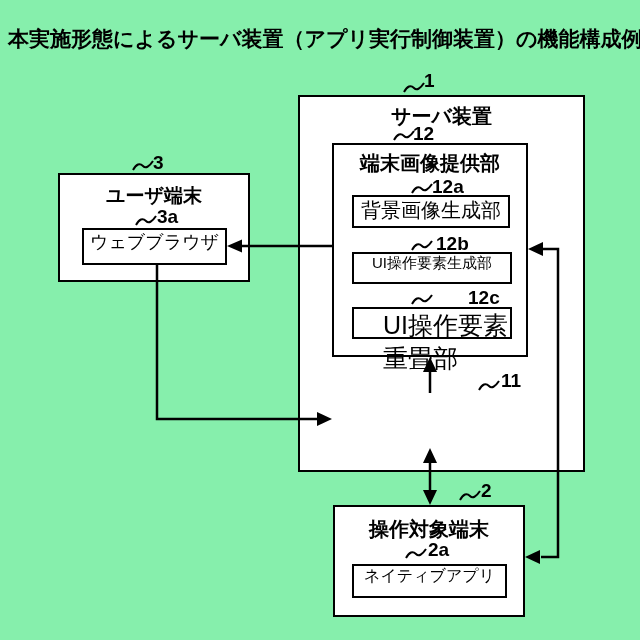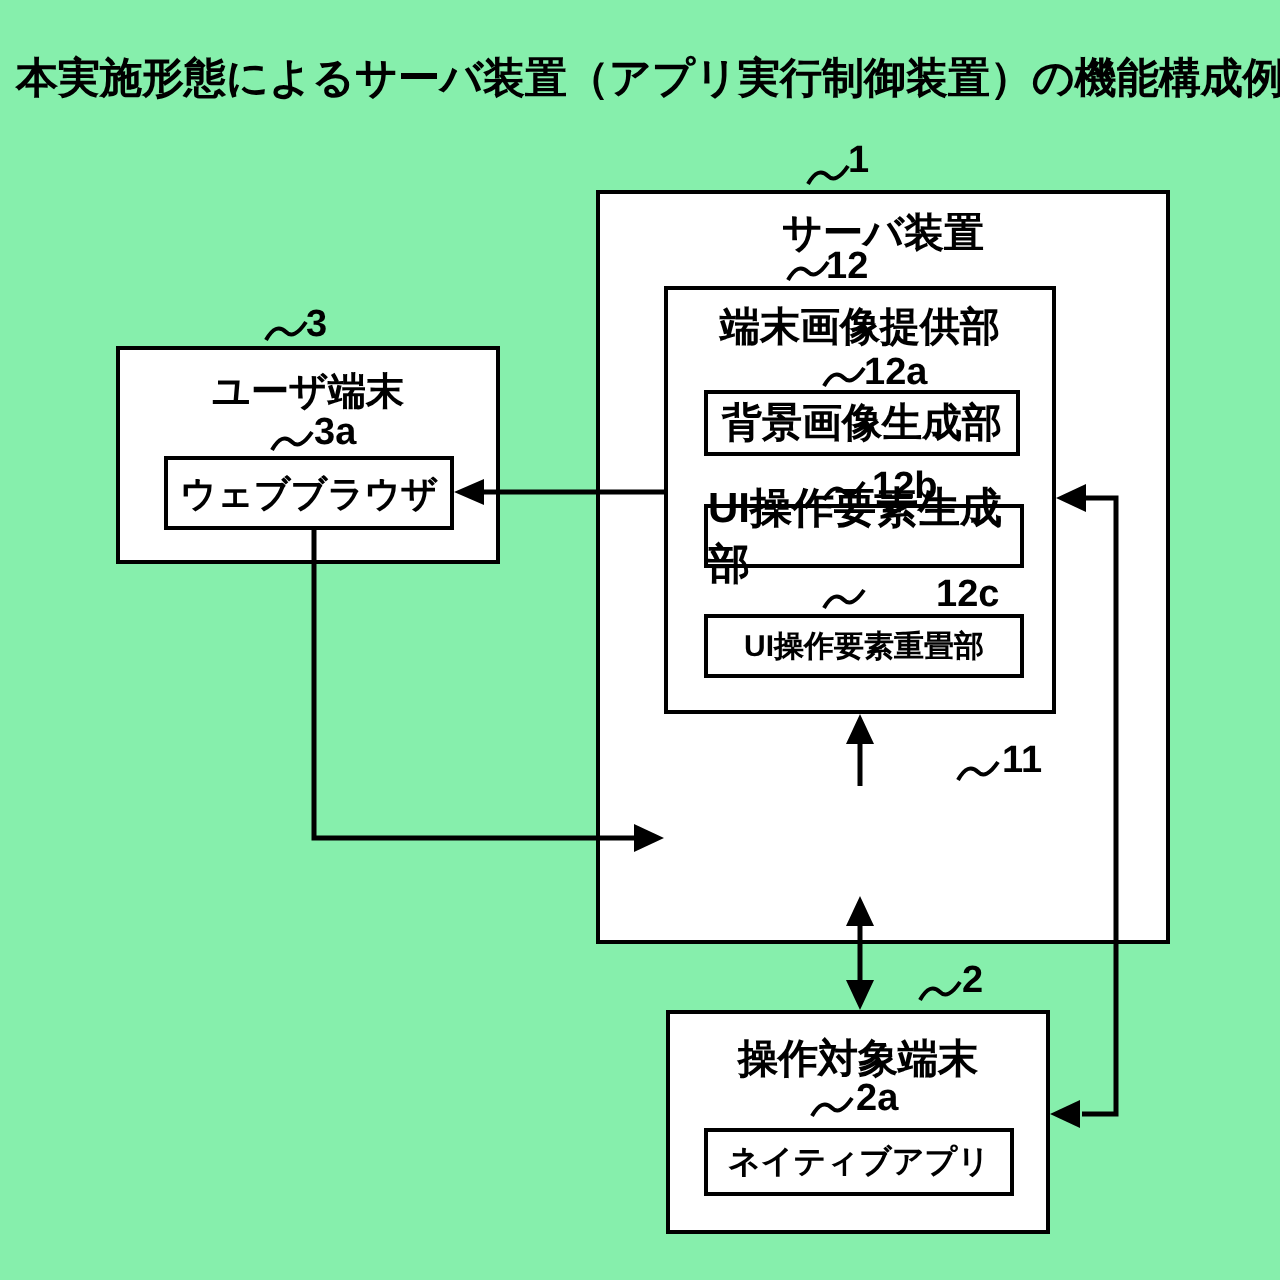--- a/index.html
+++ b/index.html
@@ -10,37 +10,37 @@
   .fig-title{
     position:absolute;left:8px;top:25px;font-size:21px;font-weight:700;
     white-space:nowrap;letter-spacing:0px;
   }
   .box{
     position:absolute;border:2px solid #000;box-sizing:border-box;background:#fff;
   }
   .box .box-title{
     position:absolute;left:0;right:0;text-align:center;font-weight:600;
   }
-  .box.leaf{display:flex;align-items:center;justify-content:center;font-weight:700;}
+  .box.leaf{display:flex;justify-content:center;font-weight:400;}
   .ref{
     position:absolute;font-size:19px;font-weight:600;line-height:1;
     white-space:nowrap;
   }
   svg.overlay{position:absolute;left:0;top:0;z-index:30;pointer-events:none;}
   .box{z-index:10;}
   .ref{z-index:40;}
 
   
   #box-server{left:298px;top:95px;width:287px;height:377px;}
   #box-server .box-title{top:6px;font-size:20px;}
   #box-tip{left:332px;top:143px;width:196px;height:214px;}
   #box-tip .box-title{top:5px;font-size:20px;}
   #box-bg{left:352px;top:195px;width:158px;height:33px;font-size:20px;}
-  #box-uig{left:352px;top:252px;width:160px;height:32px;font-size:21px;}
-  #box-uis{left:352px;top:307px;width:160px;height:32px;font-size:15px;}
+  #box-uig{left:352px;top:252px;width:160px;height:32px;font-size:15px;}
+  #box-uis{left:352px;top:307px;width:160px;height:32px;font-size:25px;padding-left:29px;}
   #box-user{left:58px;top:173px;width:192px;height:109px;}
   #box-user .box-title{top:8px;font-size:19px;}
   #box-web{left:82px;top:228px;width:145px;height:37px;font-size:18px;}
   #box-app{left:332px;top:393px;width:195px;height:55px;font-size:20px;}
   #box-target{left:333px;top:505px;width:192px;height:112px;}
   #box-target .box-title{top:9px;font-size:20px;}
   #box-native{left:352px;top:564px;width:155px;height:34px;font-size:16px;}
 
   
   #ref-1{left:424px;top:71px;}

